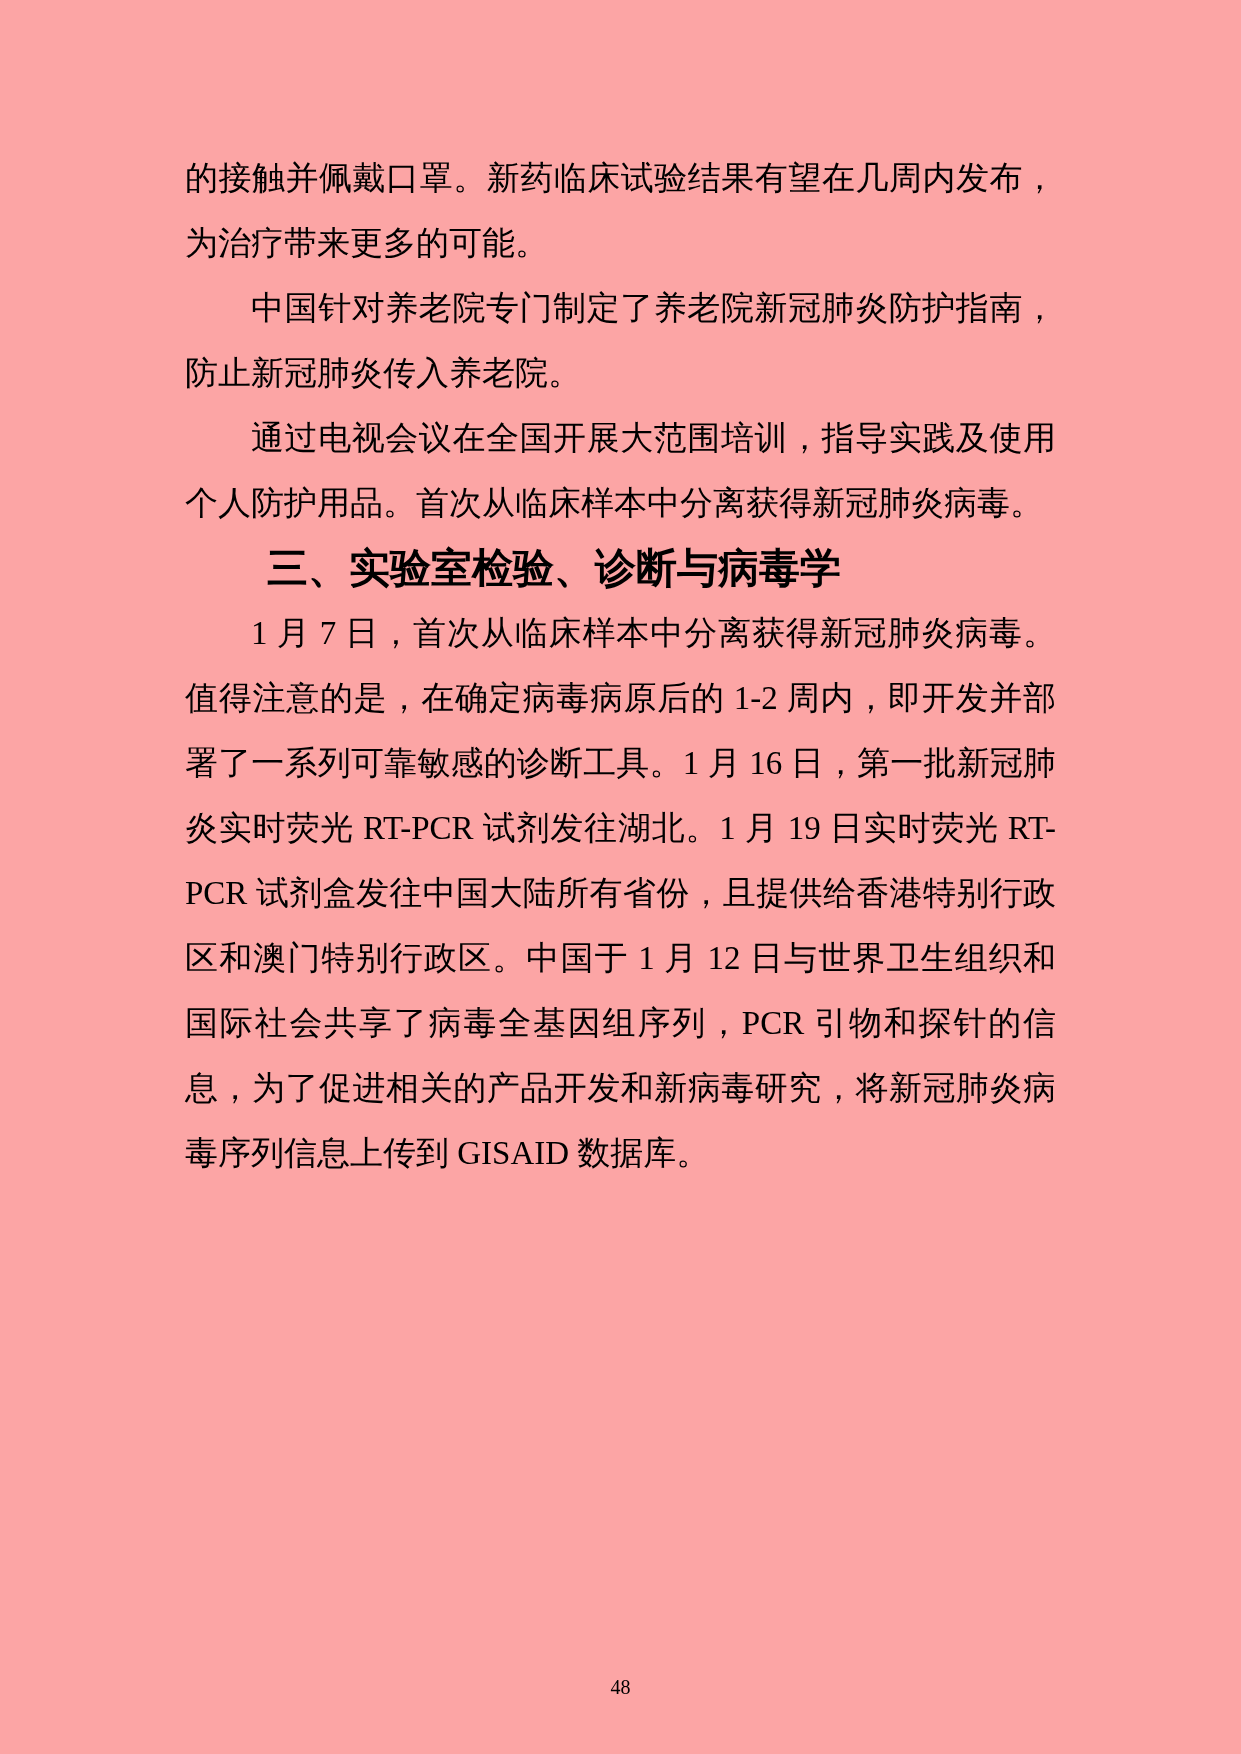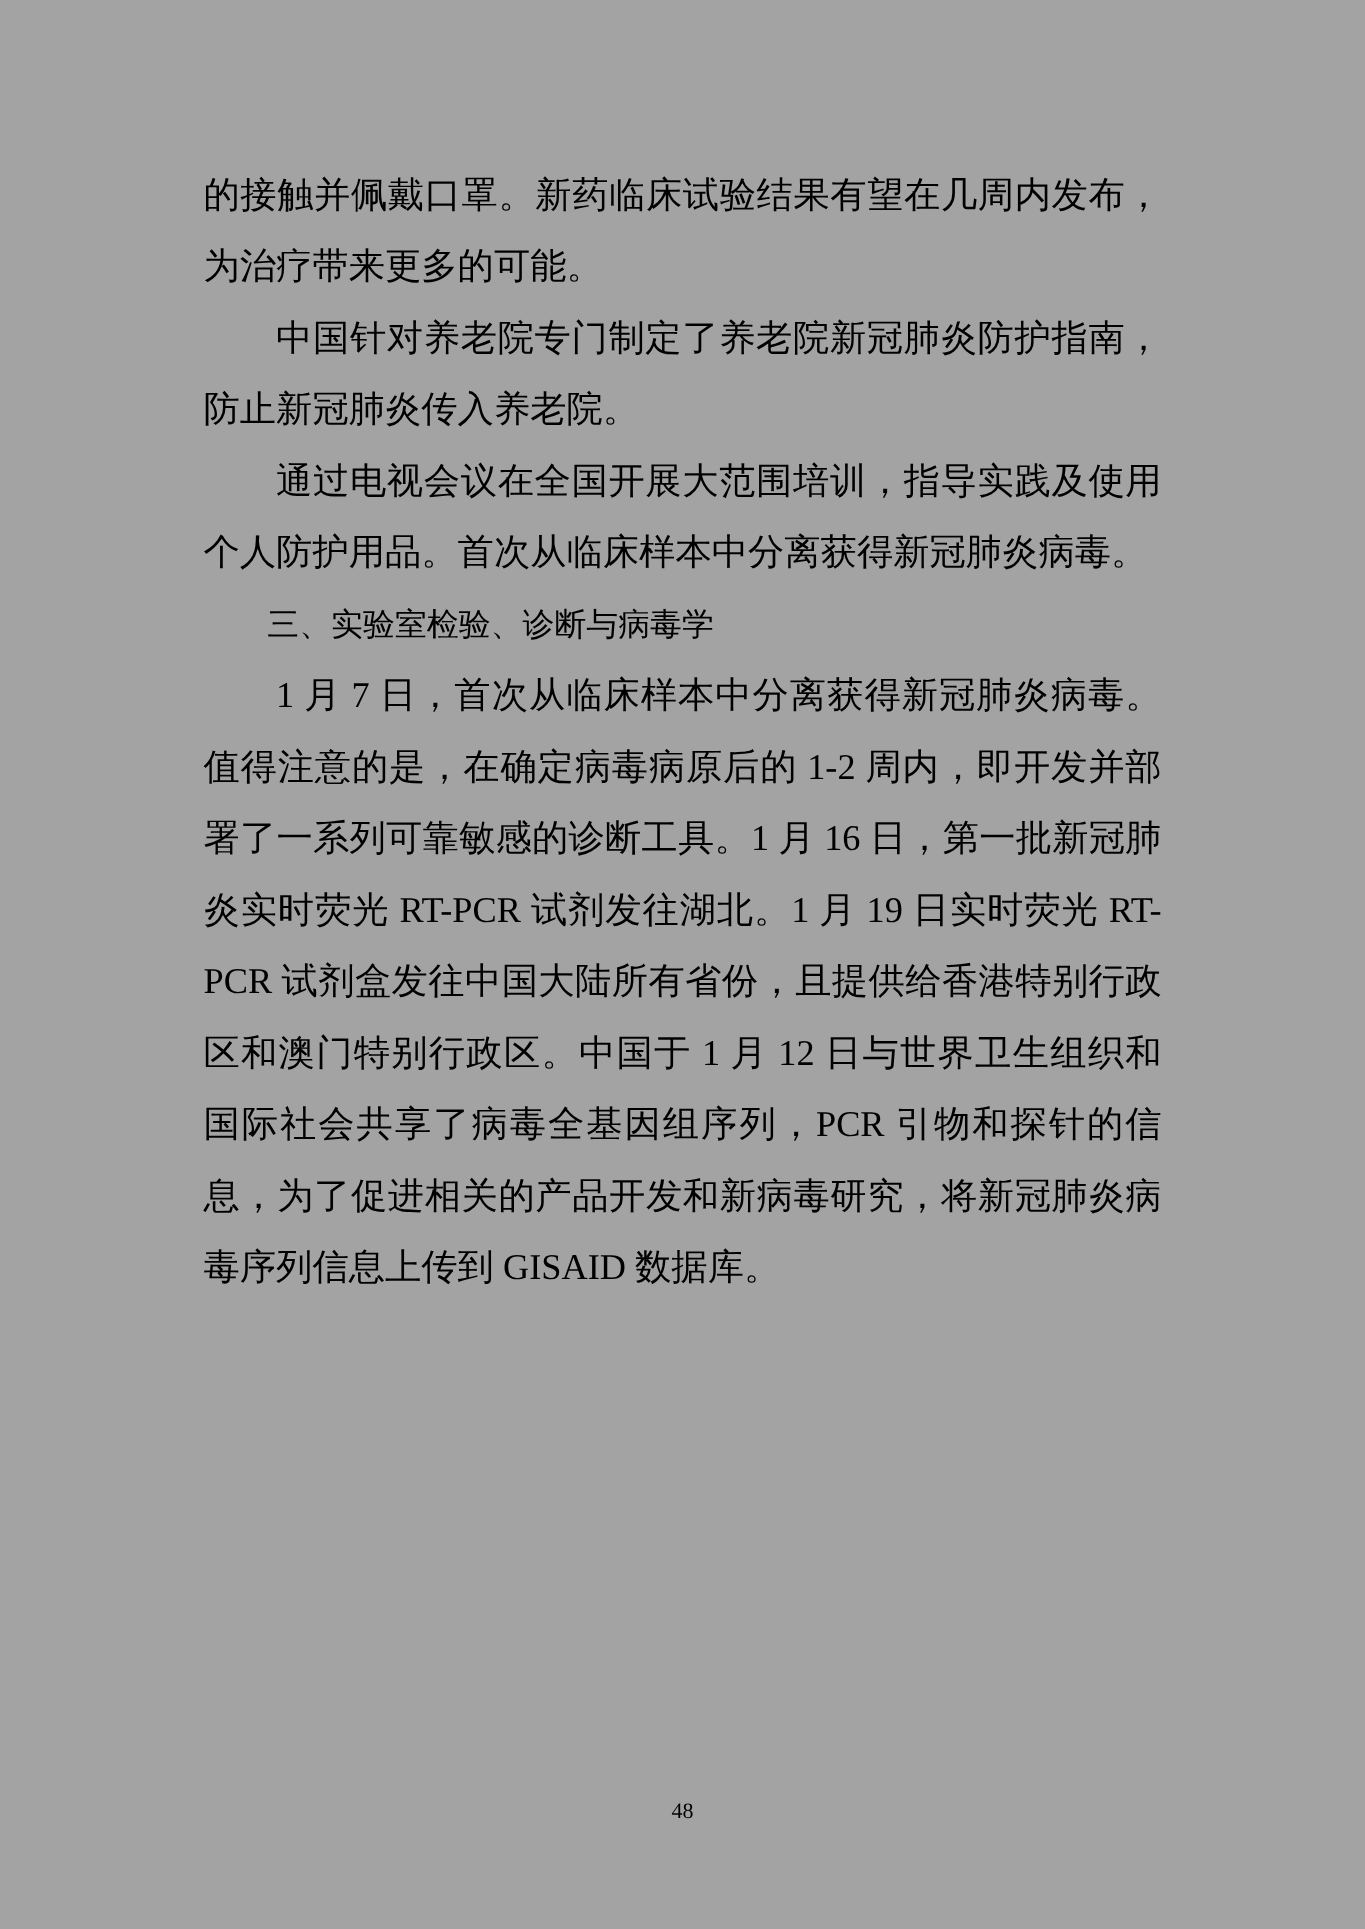--- a/index.html
+++ b/index.html
@@ -4,21 +4,21 @@
 <style>
   html, body {
     margin: 0;
     padding: 0;
     background: #e8e8e8;
   }
   .page {
     position: relative;
     width: 1241px;
     height: 1754px;
-    background: #a3a3a3;
+    background: #fca5a5;
     margin: 0 auto;
     overflow: hidden;
     font-family: "Liberation Serif", "DejaVu Serif", serif;
     color: #000000;
   }
   .text-area {
     position: absolute;
     left: 185px;
     top: 146px;
     width: 871px;
@@ -29,29 +29,29 @@
     line-height: 65px;
     text-align: justify;
     text-indent: 2em;
     word-break: break-word;
   }
   .para.no-indent {
     text-indent: 0;
   }
   .section-heading {
     margin: 0;
-    font-size: 29px;
+    font-size: 41px;
     line-height: 65px;
-    font-weight: normal;
+    font-weight: bold;
     font-family: "Liberation Sans", "DejaVu Sans", sans-serif;
     text-indent: 2em;
   }
   .page-number {
     position: absolute;
-    top: 1632px;
+    top: 1672px;
     left: 0;
     width: 100%;
     text-align: center;
     font-size: 20px;
     line-height: 30px;
   }
 </style>
 </head>
 <body>
 

